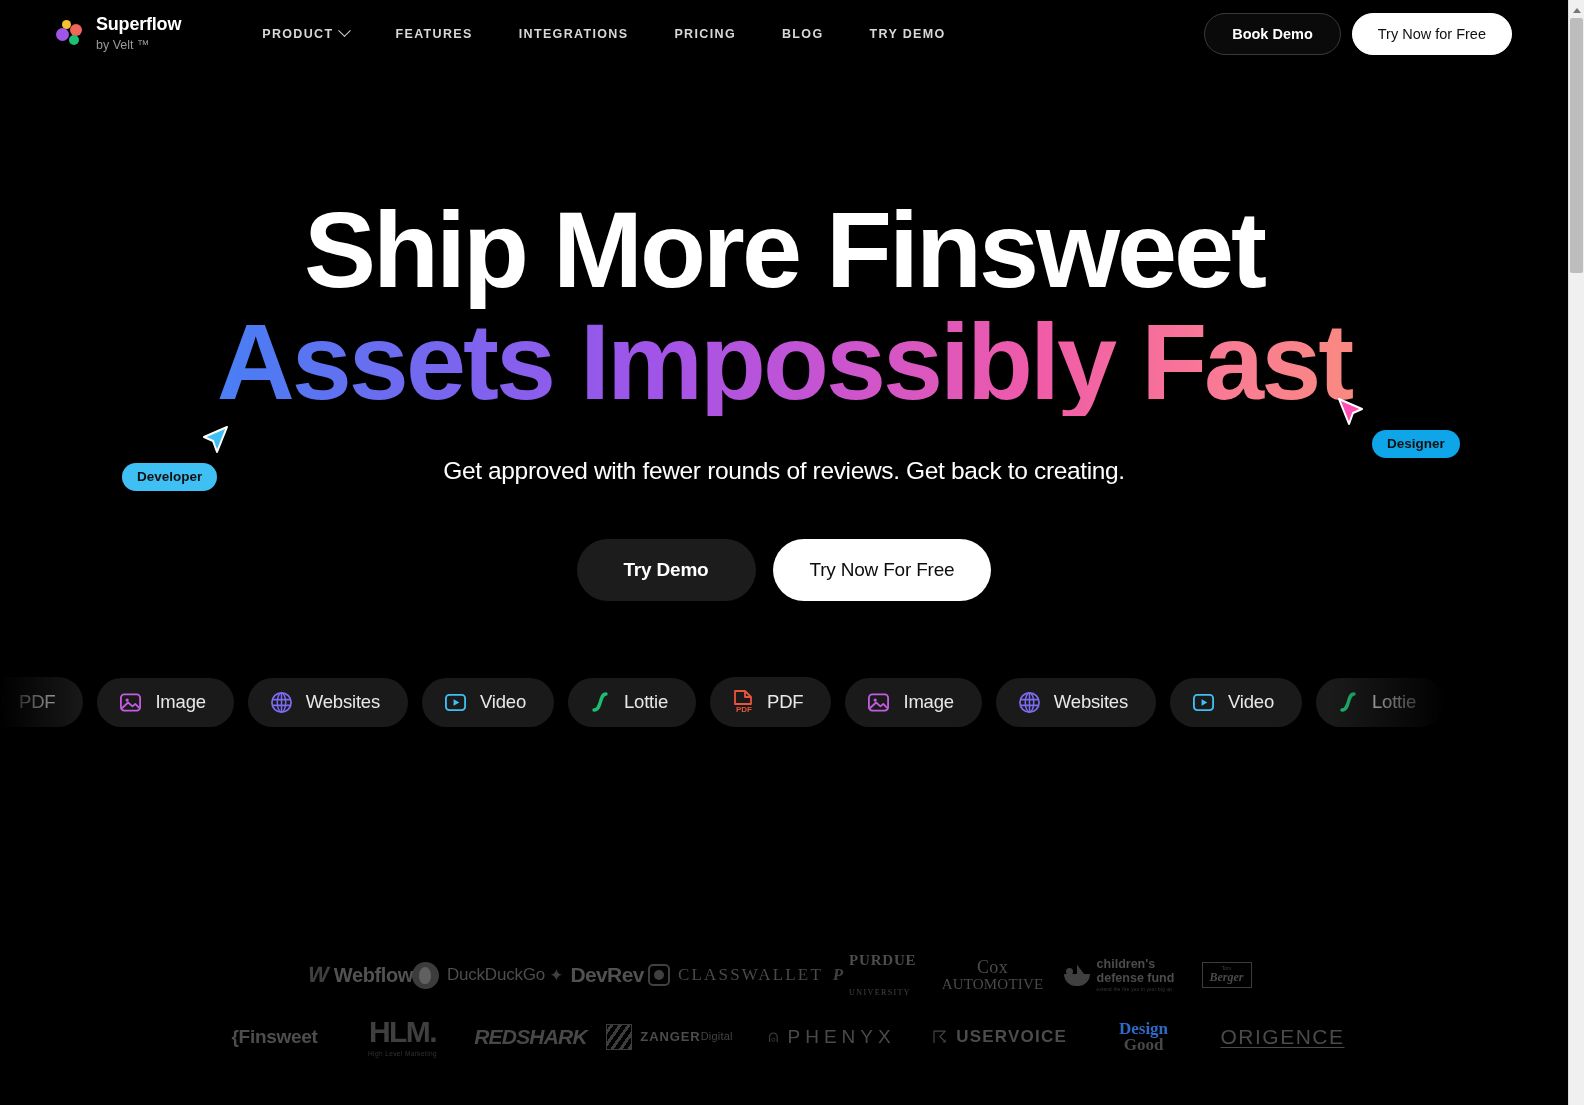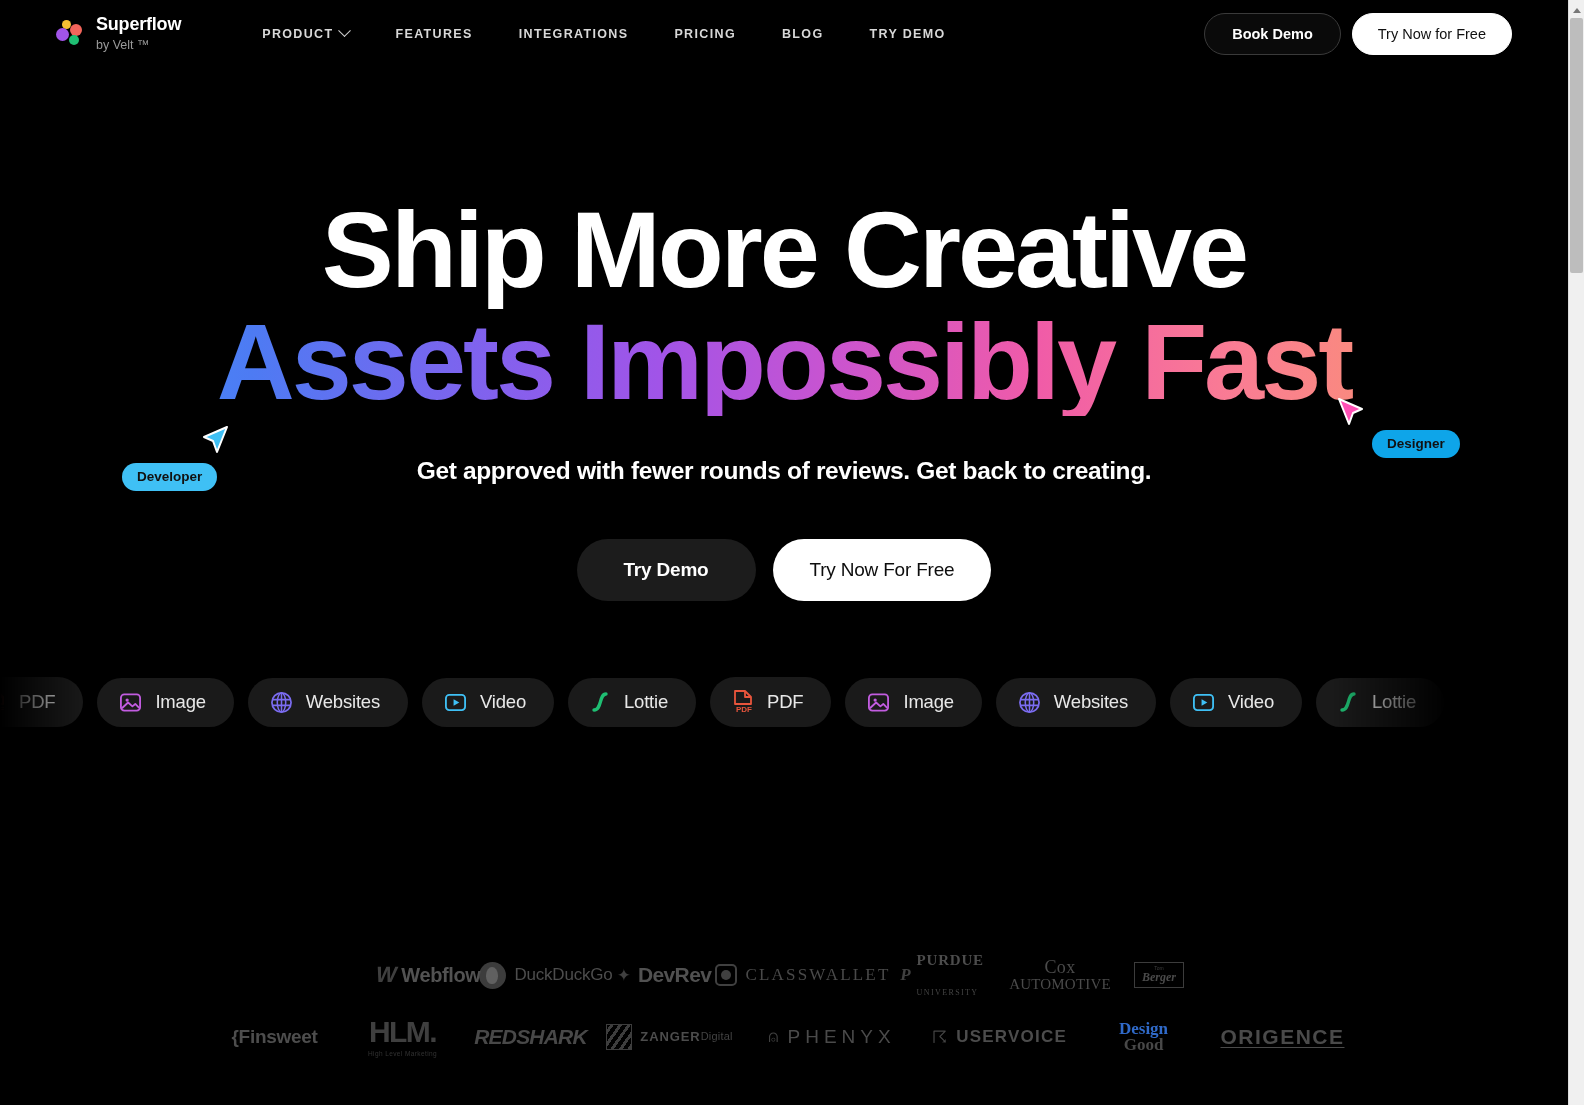--- a/index.html
+++ b/index.html
@@ -103,21 +103,21 @@
     letter-spacing:-3px; line-height:1;
     background:linear-gradient(90deg,
       #3D9BFF 0%, #4D7BF3 16%, #7E63EE 30%,
       #A154E8 42%, #C954D0 53%, #F05BA8 66%,
       #FA7D93 79%, #F9A05C 100%);
     -webkit-background-clip:text; background-clip:text;
     -webkit-text-fill-color:transparent; color:transparent;
   }
   .hero-sub {
     position:absolute; left:0; top:457px; width:1568px;
-    text-align:center; font-size:24.5px; font-weight:700; color:#fff;
+    text-align:center; font-size:24.5px; font-weight:400; color:#fff;
     letter-spacing:-0.35px;
   }
 
   
   .cursor-group { position:absolute; }
   .cursor-group.dev { left:120px; top:424px; }
   .cursor-group.des { left:1336px; top:396px; }
   .cursor-arrow { position:absolute; width:30px; height:32px; }
   .cursor-group.dev .cursor-arrow { left:80px; top:0; }
   .cursor-group.des .cursor-arrow { left:0; top:0; }
@@ -222,21 +222,21 @@
   .lg-phenyx .mark { font-size:17px; color:#4f4f4f; letter-spacing:0; }
 
   .lg-uservoice { display:flex; align-items:center; gap:9px; }
   .lg-uservoice .mark { font-size:17px; color:#545454; }
   .lg-uservoice .txt { font-size:17px; font-weight:700; color:#5d5d5d; letter-spacing:1.2px; }
 
   .lg-designgood { display:flex; flex-direction:column; align-items:center; line-height:0.95; font-family:"Liberation Serif", serif; }
   .lg-designgood .t1 { font-size:17px; font-weight:700; color:#3b82f6; }
   .lg-designgood .t2 { font-size:17px; font-weight:700; color:#585858; }
 
-  .lg-origence { font-size:21px; color:#5b5b5b; letter-spacing:1.5px;font-weight:bold; }
+  .lg-origence { font-size:21px; color:#5b5b5b; letter-spacing:1.5px; }
   .lg-origence u { text-decoration-thickness:1px; text-underline-offset:3px; }
 </style>
 </head>
 <body>
 
 <div id="page">
 
   <header>
     <div class="brand">
       <span class="logo-mark">
@@ -273,21 +273,21 @@
       </div>
     </nav>
 
     <div class="header-actions">
       <button class="btn-book">Book Demo</button>
       <button class="btn-try-top">Try Now for Free</button>
     </div>
   </header>
 
   <section class="hero">
-    <div class="h-line1">Ship More Creative</div>
+    <div class="h-line1">Ship More Finsweet</div>
     <div class="h-line2">Assets Impossibly Fast</div>
     <div class="hero-sub">Get approved with fewer rounds of reviews. Get back to creating.</div>
 
     <div class="cursor-group dev">
       <svg class="cursor-arrow" viewBox="0 0 30 32">
         <path d="M27 3 L4 13 L13 17 L17 28 Z" fill="#3FC0F5" stroke="#ffffff" stroke-width="2" stroke-linejoin="round"></path>
       </svg>
       <span class="pill-tag pill-dev">Developer</span>
     </div>
 
@@ -436,20 +436,34 @@
           <span class="txts">
             <span class="t1">PURDUE</span>
             <span class="t2">UNIVERSITY</span>
           </span>
         </span>
       </div>
       <div class="cell">
         <span class="lg-cox">
           <span class="t1">Cox</span>
           <span class="t2">AUTOMOTIVE</span>
+        </span>
+      </div>
+      <div class="cell" style="width:135px">
+        <span class="lg-cdf">
+          <span class="glyph">
+            <span class="bowl"></span>
+              <span class="sail"></span>
+              <span class="dot"></span>
+          </span>
+          <span class="txts">
+            <span class="t1">children's</span>
+            <span class="t2">defense fund</span>
+            <span class="t3">extend the fire you in your big up</span>
+          </span>
         </span>
       </div>
       <div class="cell" style="width:80px">
         <span class="lg-berger">
           <span class="t1">Tom</span>
           <span class="t2">Berger</span>
         </span>
       </div>
     </div>
 

